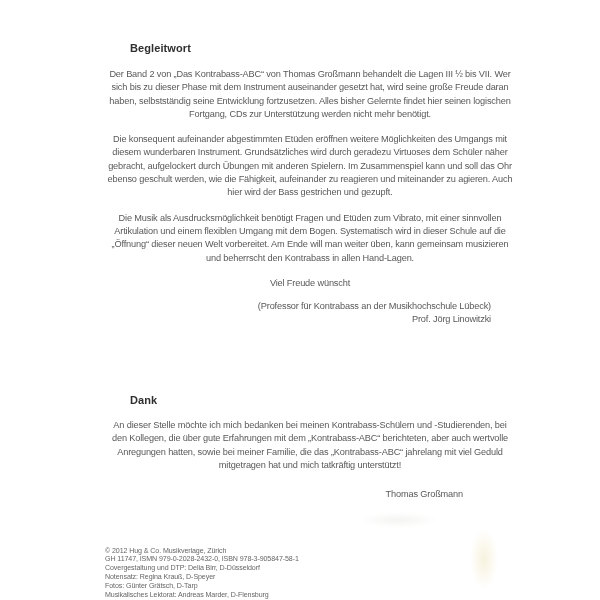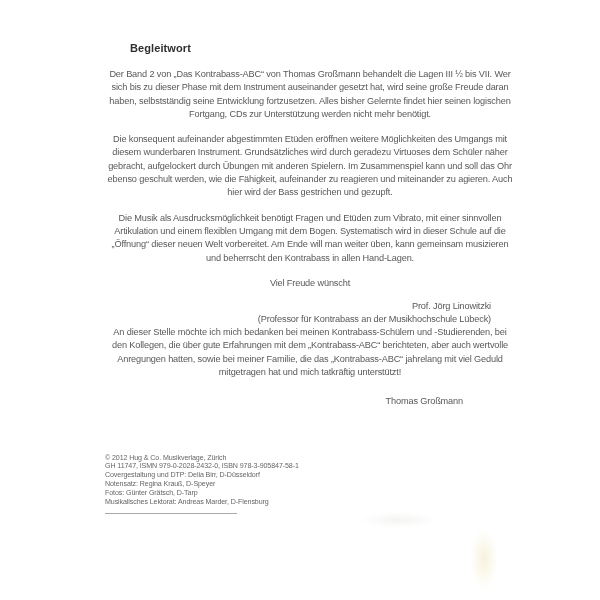--- a/index.html
+++ b/index.html
@@ -110,24 +110,25 @@
 
     <p class="body-text">Der Band 2 von „Das Kontrabass-ABC“ von Thomas Großmann behandelt die Lagen III ½ bis VII. Wer sich bis zu dieser Phase mit dem Instrument auseinander gesetzt hat, wird seine große Freude daran haben, selbstständig seine Entwicklung fortzusetzen. Alles bisher Gelernte findet hier seinen logischen Fortgang, CDs zur Unterstützung werden nicht mehr benötigt.</p>
 
     <p class="body-text">Die konsequent aufeinander abgestimmten Etüden eröffnen weitere Möglichkeiten des Umgangs mit diesem wunderbaren Instrument. Grundsätzliches wird durch geradezu Virtuoses dem Schüler näher gebracht, aufgelockert durch Übungen mit anderen Spielern. Im Zusammenspiel kann und soll das Ohr ebenso geschult werden, wie die Fähigkeit, aufeinander zu reagieren und miteinander zu agieren. Auch hier wird der Bass gestrichen und gezupft.</p>
 
     <p class="body-text">Die Musik als Ausdrucksmöglichkeit benötigt Fragen und Etüden zum Vibrato, mit einer sinnvollen Artikulation und einem flexiblen Umgang mit dem Bogen. Systematisch wird in dieser Schule auf die „Öffnung“ dieser neuen Welt vorbereitet. Am Ende will man weiter üben, kann gemeinsam musizieren und beherrscht den Kontrabass in allen Hand-Lagen.</p>
 
     <p class="body-text closing">Viel Freude wünscht</p>
 
     <div class="signature-block">
+      <div>(Professor für Kontrabass an der Musikhochschule Lübeck)</div>
       <div>Prof. Jörg Linowitzki</div>
-      <div>(Professor für Kontrabass an der Musikhochschule Lübeck)</div>
     </div>
 
+    <h2 class="heading dank">Dank</h2>
 
     <p class="body-text" style="margin-bottom:0;">An dieser Stelle möchte ich mich bedanken bei meinen Kontrabass-Schülern und -Studierenden, bei den Kollegen, die über gute Erfahrungen mit dem „Kontrabass-ABC“ berichteten, aber auch wertvolle Anregungen hatten, sowie bei meiner Familie, die das „Kontrabass-ABC“ jahrelang mit viel Geduld mitgetragen hat und mich tatkräftig unterstützt!</p>
 
     <div class="signature-single">Thomas Großmann</div>
 
     <div class="imprint">
       <div>© 2012 Hug &amp; Co. Musikverlage, Zürich</div>
       <div>GH 11747, ISMN 979-0-2028-2432-0, ISBN 978-3-905847-58-1</div>
       <div>Covergestaltung und DTP: Delia Birr, D-Düsseldorf</div>
       <div>Notensatz: Regina Krauß, D-Speyer</div>

